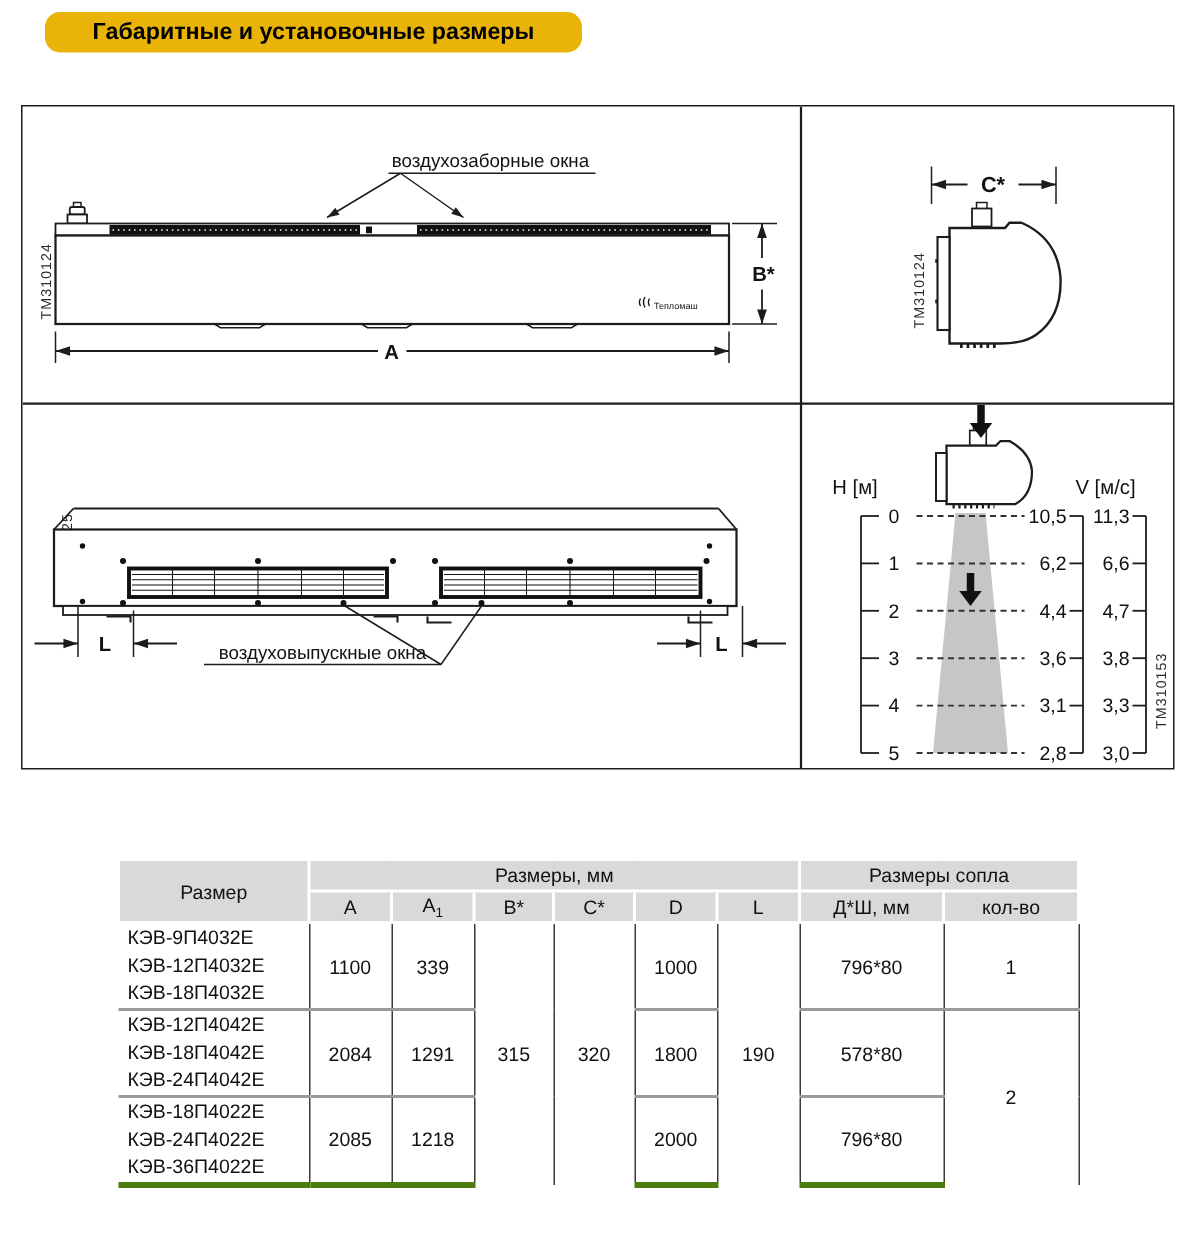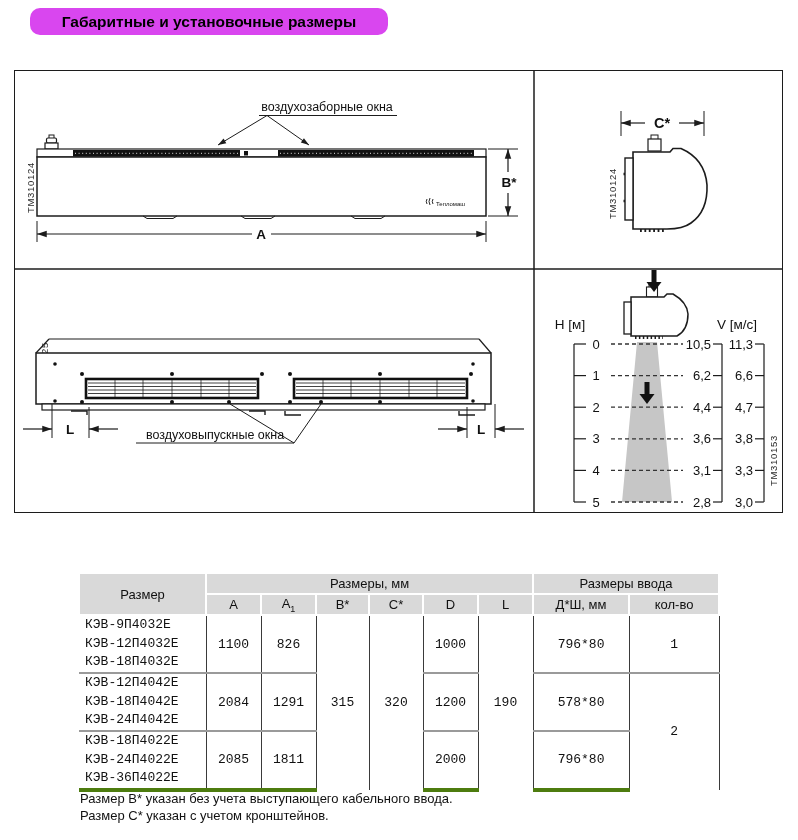--- a/index.html
+++ b/index.html
@@ -1,37 +1,37 @@
 <!DOCTYPE html>
 <html><head>
 <meta charset="utf-8">
 <style>
   html,body{margin:0;padding:0;background:#fff;}
   #page{position:relative;width:798px;height:840px;background:#fff;
         font-family:"Liberation Sans",sans-serif;color:#111;overflow:hidden;}
   
   .title-pill{position:absolute;left:30px;top:8px;width:358px;height:27px;
-      background:#d946ef;border-radius:10px;display:flex;align-items:center;justify-content:center;
+      background:#eab308;border-radius:10px;display:flex;align-items:center;justify-content:center;
       font-size:15.5px;font-weight:bold;color:#000;}
   
   .panel{position:absolute;left:14px;top:70px;width:767px;height:441px;border:1.5px solid #1c1c1c;}
   svg text{font-family:"Liberation Sans",sans-serif;fill:#111;}
   .tm-code{font-size:9.5px;letter-spacing:.7px;fill:#2a2a2a;}
   .dim-label{font-size:13.5px;font-weight:bold;}
   .anno{font-size:12.5px;}
   .chart-num{font-size:13px;}
   .chart-axis{font-size:13.5px;}
   .brand-txt{font-size:6px;}
   
   table.spec{position:absolute;left:78px;top:572px;width:640px;border-collapse:collapse;
       font-size:13px;table-layout:fixed;}
   table.spec th{background:#d9d9d9;border:2px solid #fff;font-weight:normal;
       height:19px;padding:0;text-align:center;}
   table.spec td{padding:0;text-align:center;vertical-align:middle;
-      border-left:1.5px solid #3a3a3a;border-right:1.5px solid #3a3a3a;font-family:Liberation Mono, monospace;}
+      border-left:1.5px solid #3a3a3a;border-right:1.5px solid #3a3a3a;}
   table.spec td.model{ text-align:left;padding-left:6px;border-left:none;}
   table.spec td.model div{line-height:18.5px;}
   table.spec tr.grp td{border-top:2px solid #9a9a9a;margin-top:44px;}
   table.spec tr.last td{border-bottom:4px solid #4d7c0f;}
   table.spec td.model{border-bottom-color:#9a9a9a;}
   table.spec sub{font-size:9px;}
   table.spec tbody tr{height:58px;}
   
   .notes{position:absolute;left:80px;top:790px;font-size:13px;line-height:17px;color:#111;}
 </style>
@@ -321,73 +321,69 @@
         <col style="width:54px">
         <col style="width:55px">
       <col style="width:55px">
         <col style="width:96px">
         <col style="width:90px">
     </colgroup>
     <thead>
       <tr>
         <th rowspan="2">Размер</th>
         <th colspan="6">Размеры, мм</th>
-        <th colspan="2">Размеры ввода</th>
+        <th colspan="2">Размеры сопла</th>
       </tr>
       <tr>
         <th>A</th>
         <th><span>A</span><sub>1</sub></th>
         <th>B*</th>
         <th>C*</th>
         <th>D</th>
         <th>L</th>
         <th>Д*Ш, мм</th>
         <th>кол-во</th>
       </tr>
     </thead>
     <tbody>
       <tr>
         <td class="model">
           <div>КЭВ-9П4032Е</div>
           <div>КЭВ-12П4032Е</div>
           <div>КЭВ-18П4032Е</div>
         </td>
         <td>1100</td>
-        <td>826</td>
+        <td>339</td>
         <td rowspan="3">315</td>
         <td rowspan="3">320</td>
         <td>1000</td>
         <td rowspan="3">190</td>
         <td>796*80</td>
         <td>1</td>
       </tr>
       <tr class="grp">
         <td class="model">
           <div>КЭВ-12П4042Е</div>
           <div>КЭВ-18П4042Е</div>
           <div>КЭВ-24П4042Е</div>
         </td>
         <td>2084</td>
         <td>1291</td>
-        <td>1200</td>
+        <td>1800</td>
         <td>578*80</td>
         <td rowspan="2">2</td>
       </tr>
       <tr class="grp last">
         <td class="model">
           <div>КЭВ-18П4022Е</div>
           <div>КЭВ-24П4022Е</div>
           <div>КЭВ-36П4022Е</div>
         </td>
         <td>2085</td>
-        <td>1811</td>
+        <td>1218</td>
         <td>2000</td>
         <td>796*80</td>
       </tr>
     </tbody>
   </table>
 
-  <div class="notes">
-    <div>Размер В* указан без учета выступающего кабельного ввода.</div>
-    <div>Размер С* указан с учетом кронштейнов.</div>
-  </div>
 
 </div>
 
 </body></html>

